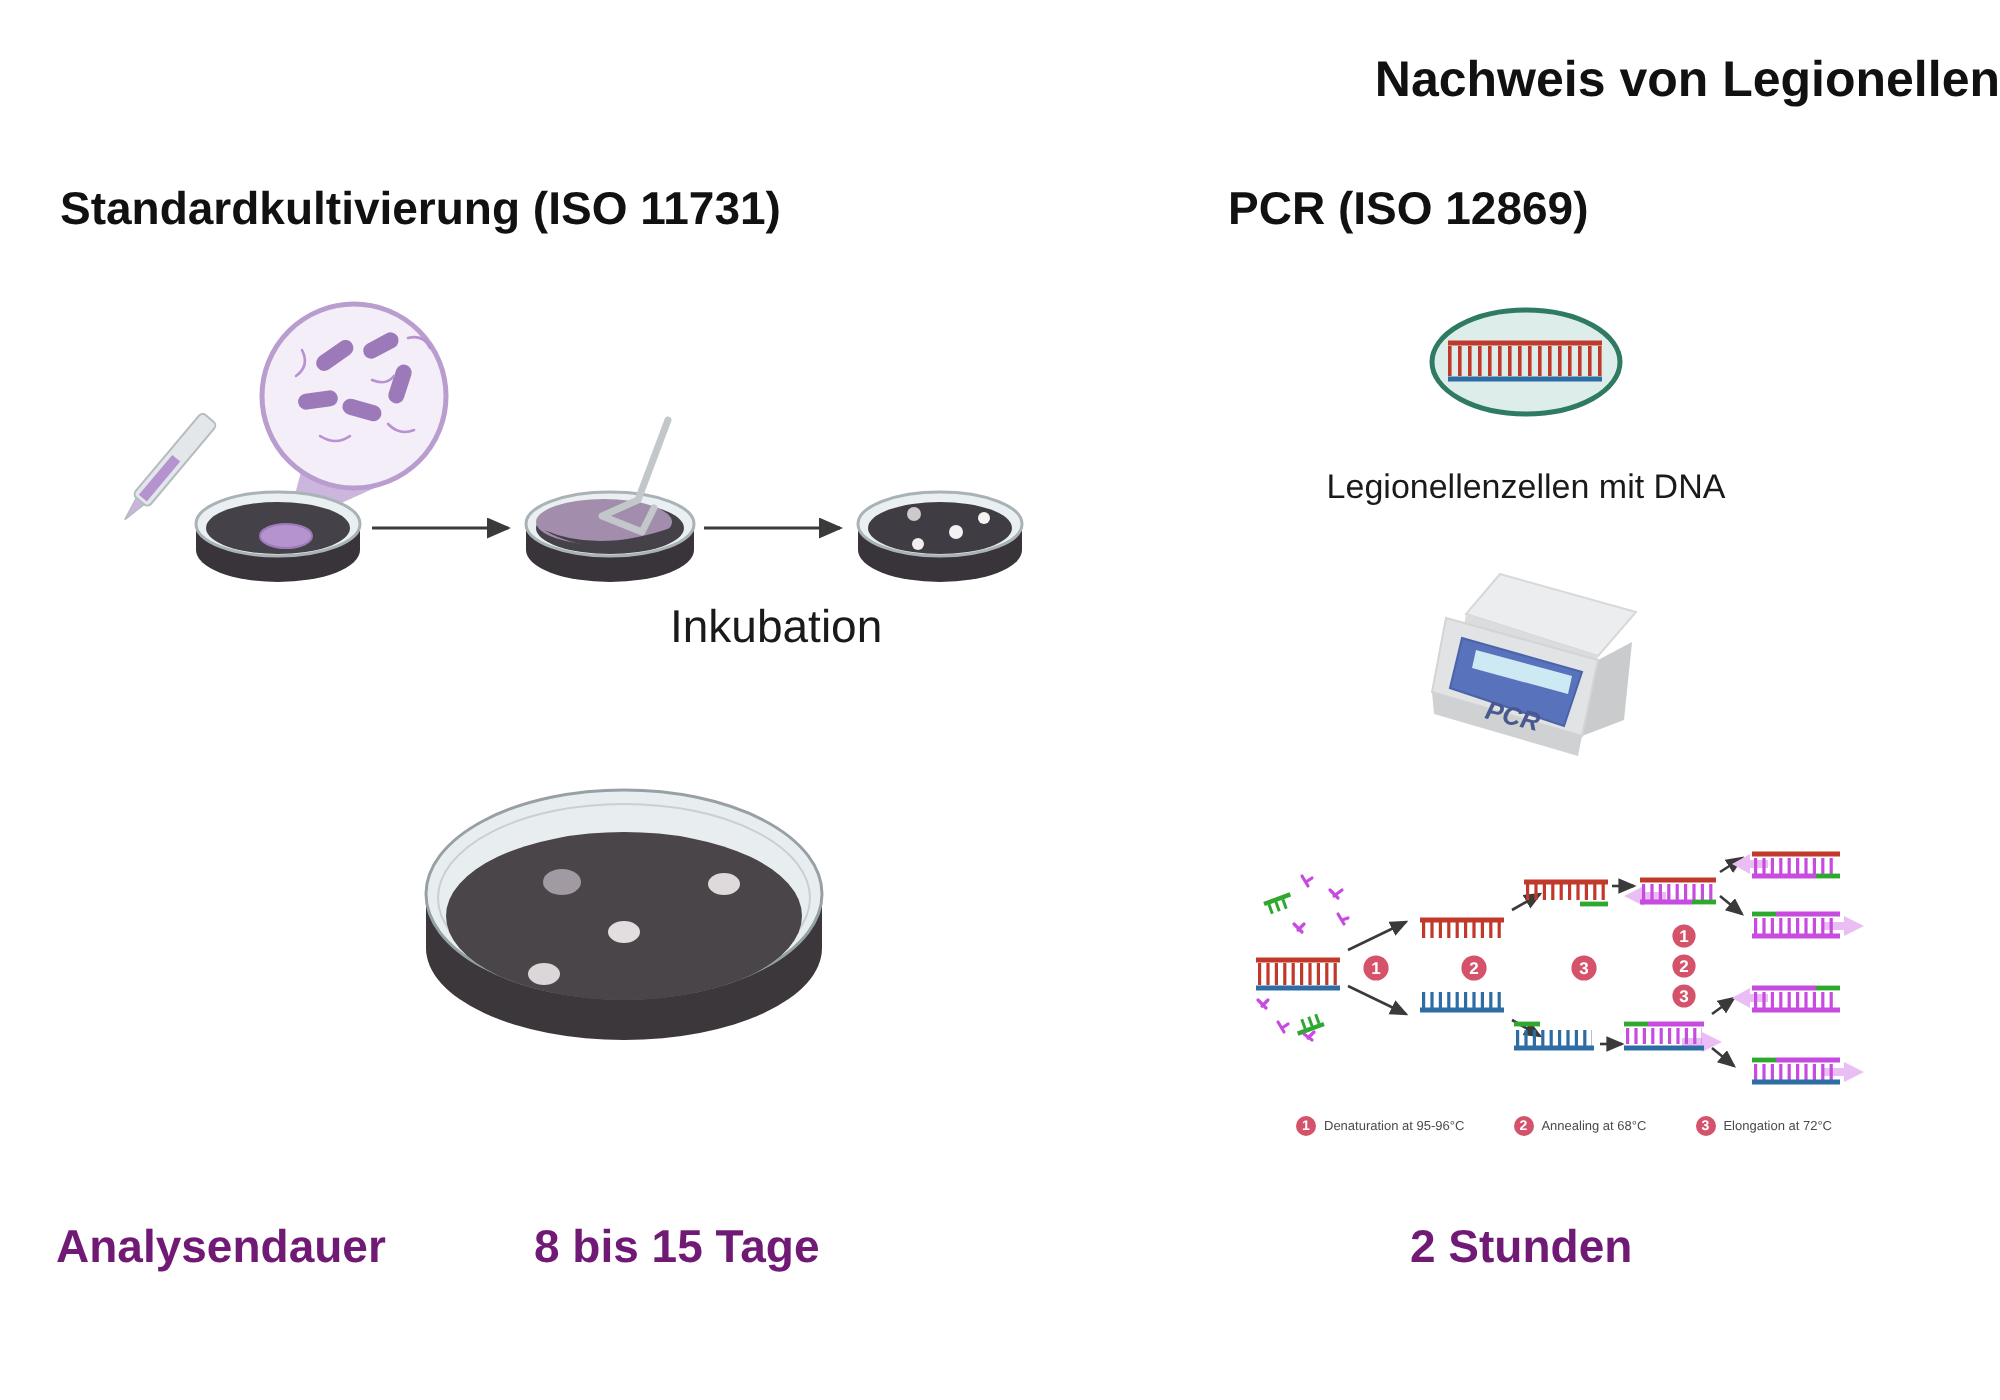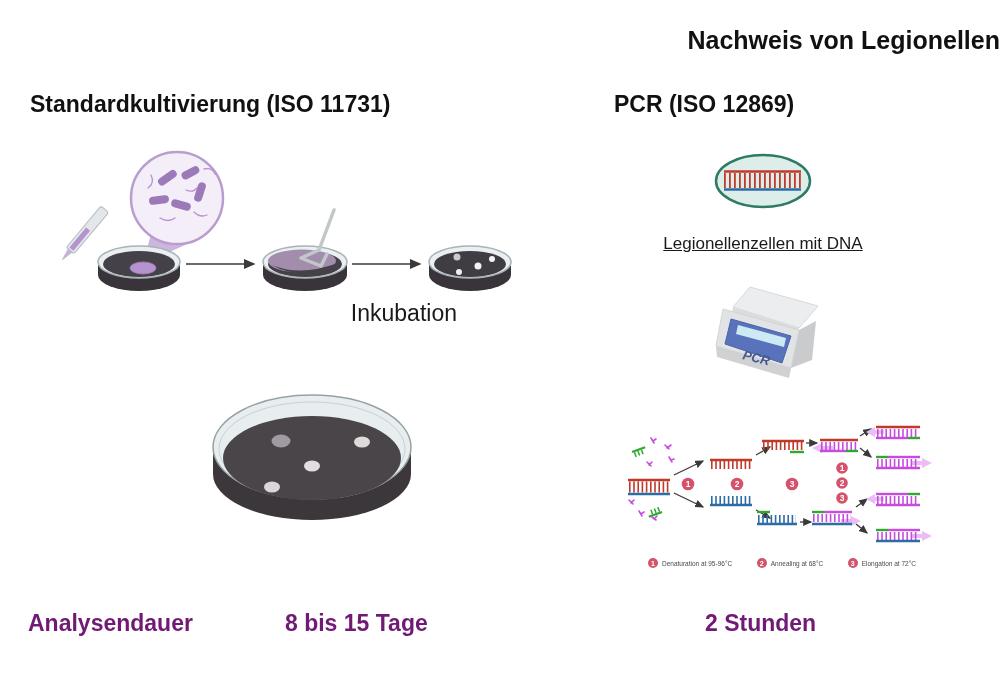--- a/index.html
+++ b/index.html
@@ -5,25 +5,25 @@
   html,body{margin:0;padding:0;}
   body{
     width:1000px;height:700px;position:relative;background:#ffffff;
     font-family:"Liberation Sans", sans-serif;color:#111;overflow:hidden;
   }
   .abs{position:absolute;}
   .title{top:26px;left:0;width:1000px;text-align:right;font-size:25px;font-weight:bold;}
   .heading{top:91px;font-size:23px;font-weight:bold;}
   .heading.left{left:30px;}
   .heading.right{left:614px;}
-  .inkubation{top:300px;left:335px;width:122px;text-align:right;font-size:23px;color:#1a1a1a;}
-  .cell-label{top:234px;left:640px;width:246px;text-align:center;font-size:17px;color:#1a1a1a;text-decoration:underline;}
+  .inkubation{top:300px;left:335px;width:122px;text-align:left;font-size:23px;color:#1a1a1a;}
+  .cell-label{top:234px;left:640px;width:246px;text-align:center;font-size:17px;color:#1a1a1a;}
   .footer{top:610px;font-size:23px;font-weight:bold;color:#701a75;}
   .footer.lbl{left:28px;}
-  .footer.culture{left:285px;}
+  .footer.culture{left:267px;}
   .footer.pcr{left:705px;}
   .legend{top:558px;left:648px;width:268px;display:flex;justify-content:space-between;align-items:center;}
   .legend-item{display:flex;align-items:center;gap:4px;}
   .legend-num{width:10px;height:10px;border-radius:50%;background:#d4536b;color:#fff;
     font-size:7px;font-weight:bold;display:flex;align-items:center;justify-content:center;flex:0 0 auto;}
   .legend-label{font-size:6.5px;color:#4a4a4a;white-space:nowrap;}
   svg{position:absolute;overflow:visible;}
   .step-num{fill:#ffffff;font-size:8.5px;font-weight:bold;text-anchor:middle;}
   .pcr-screen-text{fill:#47598f;font-size:13px;font-style:italic;font-weight:bold;}
 </style>

